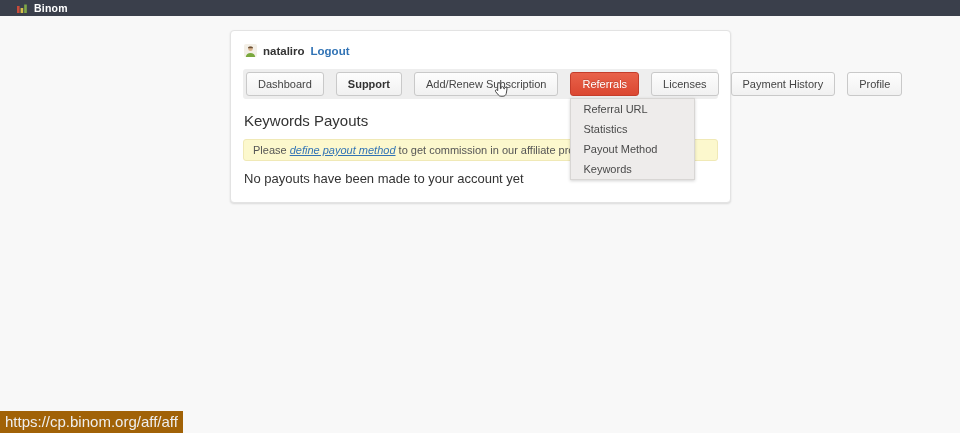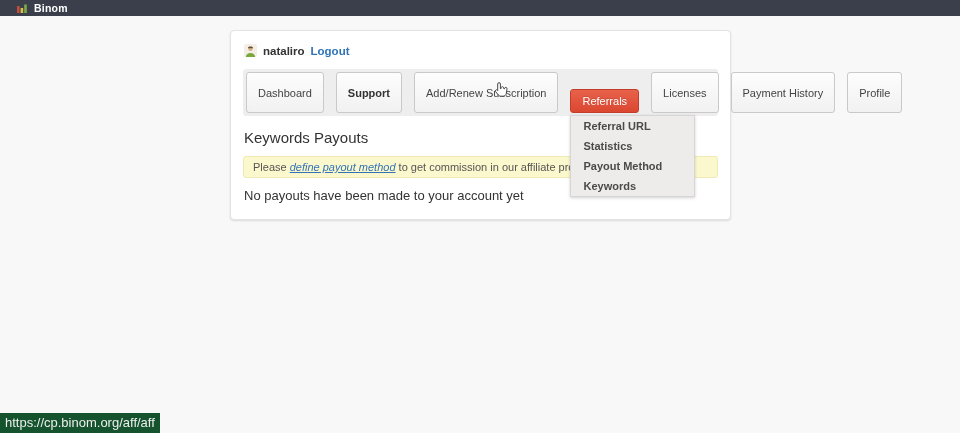--- a/index.html
+++ b/index.html
@@ -38,33 +38,32 @@
     font-family:inherit; font-size:11px; color:#444;
     background:linear-gradient(#fdfdfd,#f1f1f1);
     border:1px solid #c9c9c9; border-radius:3px;
     padding:5px 11px; cursor:pointer; white-space:nowrap; position:relative;
   }
   .nav-btn.bold { font-weight:bold; color:#333; }
   .nav-btn.active {
     background:linear-gradient(#e8624a,#db4731);
     border-color:#c43d2b; color:#fff;
     text-shadow:0 -1px 0 rgba(0,0,0,.15);
-    margin-top:17px;
   }
 
   
   .dropdown {
     position:absolute; left:-1px; top:calc(100% + 3px);
     width:125px; background:#eeeceb;
     border:1px solid #d8d6d4; box-shadow:0 1px 3px rgba(0,0,0,.18);
     z-index:50; text-align:left;
   }
   .dd-item {
     font-size:11px; color:#4a4a4a; padding:4px 12px 4px 12px;
-    cursor:pointer; font-weight:bold; text-shadow:none; white-space:nowrap;
+    cursor:pointer; font-weight:normal; text-shadow:none; white-space:nowrap;
   }
   .dd-item.active {
     background:linear-gradient(#e66750,#da4530);
     color:#fff; text-shadow:0 -1px 0 rgba(0,0,0,.15);
   }
 
   
   .page-title { font-size:15px; font-weight:normal; color:#333; margin:13px 1px 10px 1px; }
   .alert {
     background:#fcf8cd; border:1px solid #f0e9b6; border-radius:3px;
@@ -73,21 +72,21 @@
   }
   .alert a { color:#3173b5; text-decoration:underline; cursor:pointer;font-style:italic; }
   .empty-msg { margin-top:10px; font-size:13px; color:#333; padding-left:1px; }
 
   
   .cursor { position:absolute; left:251px; top:12px; z-index:60; pointer-events:none; }
 
   
   .statusbar {
     position:absolute; left:0; bottom:0;
-    background:#14532d; color:#eee; font-size:13px;
+    background:#a16207; color:#eee; font-size:15px;
     padding:2px 5px 3px 5px; z-index:100;
   }
 </style>
 </head>
 <body>
 
 <div class="topbar">
   <span style="display:inline-flex;">
     <svg width="10" height="10" viewBox="0 0 10 10">
       <rect x="0" y="3" width="2.6" height="7" fill="#c94b3a"></rect>

